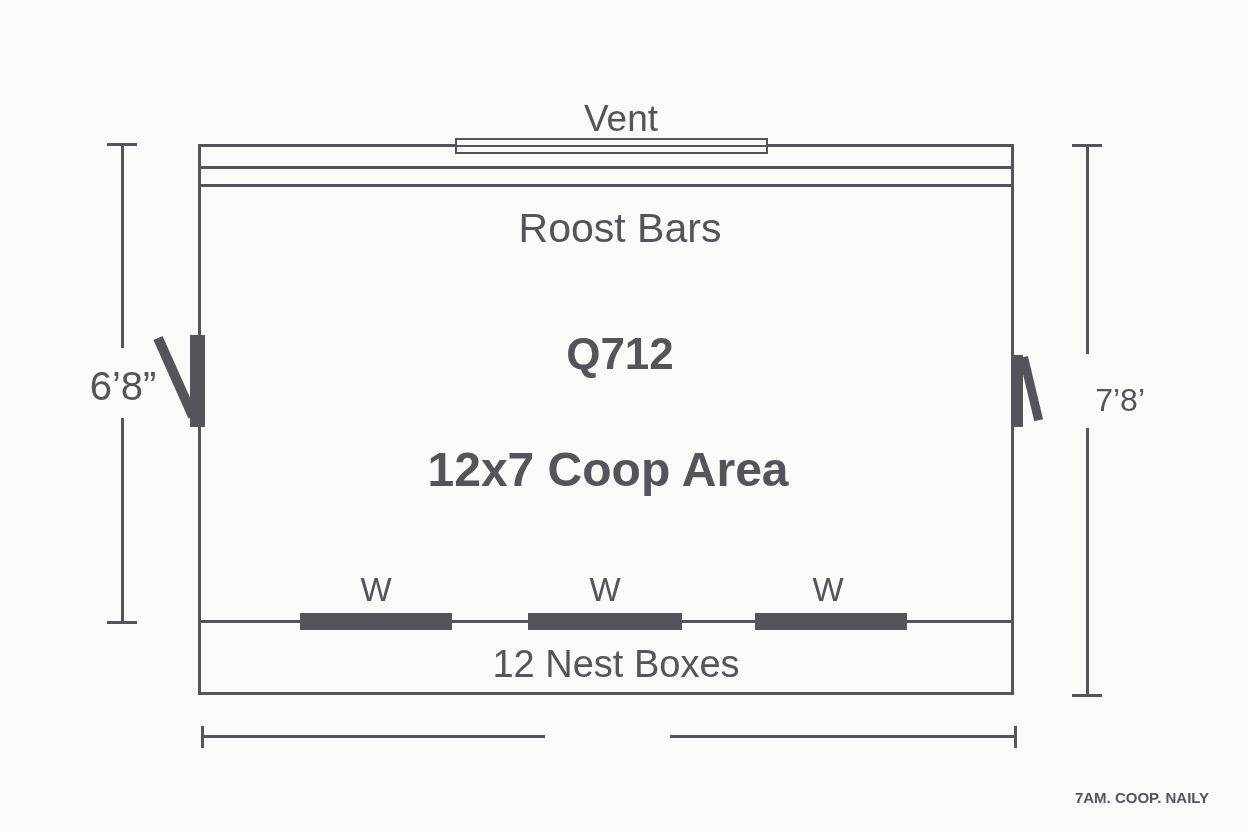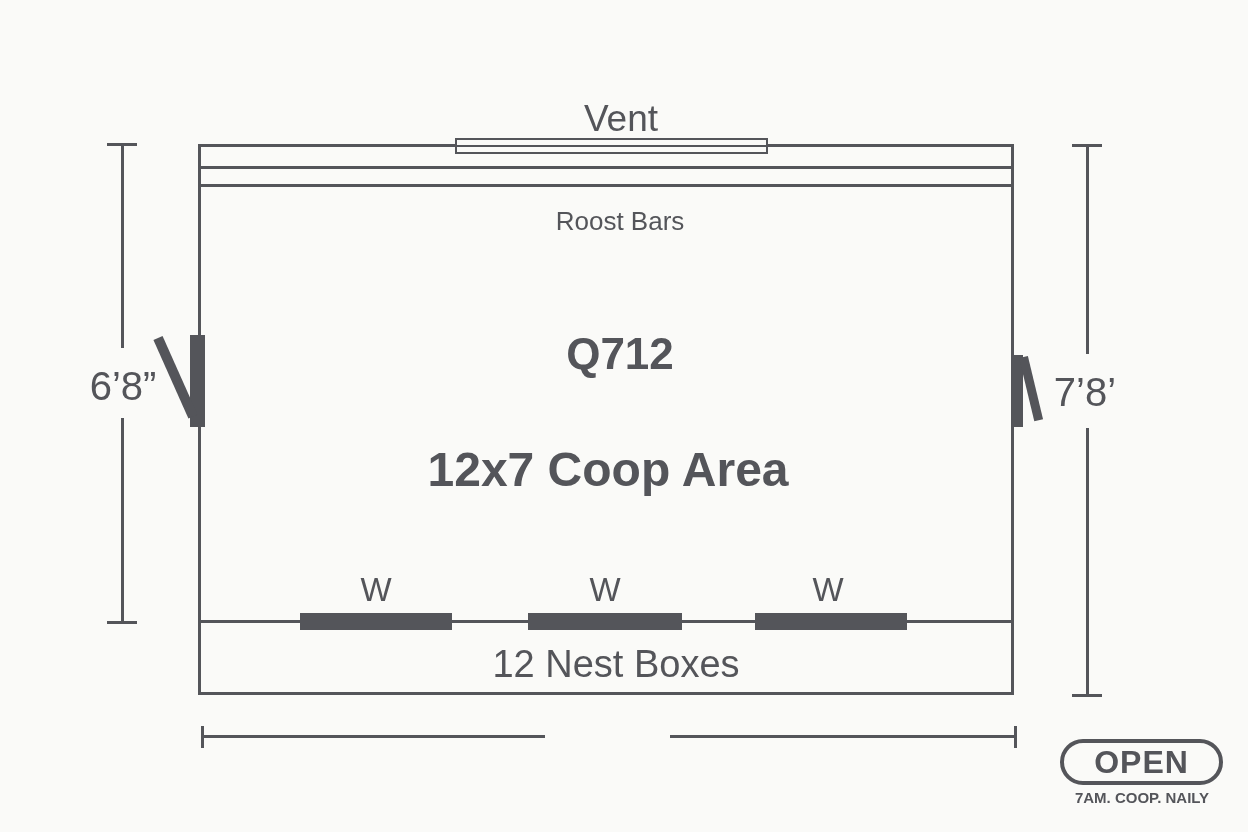--- a/index.html
+++ b/index.html
@@ -52,28 +52,28 @@
   .door-swing-left {
     left: 153px; top: 338px; width: 10px; height: 86px;
     transform-origin: 50% 0; transform: rotate(-24deg);
   }
   .door-swing-right {
     left: 1019px; top: 357px; width: 9px; height: 65px;
     transform-origin: 50% 0; transform: rotate(-13.5deg);
   }
   
   .t-vent  { left: 521px; top: 100px; width: 200px; font-size: 37px; }
-  .t-roost { left: 470px; top: 208px; width: 300px; font-size: 26px; }
+  .t-roost { left: 470px; top: 208px; width: 300px; font-size: 41px; }
   .t-model { left: 420px; top: 332px; width: 400px; font-size: 44px; font-weight: 700; }
   .t-area  { left: 368px; top: 446px; width: 480px; font-size: 48px; font-weight: 700; }
   .t-w     { width: 60px; top: 573px; font-size: 33px; }
   .t-w1 { left: 346px; } .t-w2 { left: 575px; } .t-w3 { left: 798px; }
   .t-nest  { left: 466px; top: 645px; width: 300px; font-size: 38px; }
   .t-dim-left   { left: 63px;  top: 366px; width: 120px; font-size: 40px; }
-  .t-dim-right  { left: 1025px; top: 372px; width: 120px; font-size: 40px; }
+  .t-dim-right  { left: 1025px; top: 384px; width: 120px; font-size: 32px; text-align: right; }
   .t-dim-bottom { left: 548px; top: 718px; width: 120px; font-size: 37px; }
   
   .dimL-cap-top { left: 107px; top: 143px; width: 30px; height: 3px; }
   .dimL-seg-1   { left: 121px; top: 143px; width: 3px; height: 205px; }
   .dimL-seg-2   { left: 121px; top: 418px; width: 3px; height: 206px; }
   .dimL-cap-bot { left: 107px; top: 621px; width: 30px; height: 3px; }
   .dimR-cap-top { left: 1072px; top: 144px; width: 30px; height: 3px; }
   .dimR-seg-1   { left: 1086px; top: 144px; width: 3px; height: 210px; }
   .dimR-seg-2   { left: 1086px; top: 428px; width: 3px; height: 268px; }
   .dimR-cap-bot { left: 1072px; top: 694px; width: 30px; height: 3px; }
@@ -138,18 +138,15 @@
   <div class="line dimR-seg-1"></div>
   <div class="lbl t-dim-right">7’8’</div>
   <div class="line dimR-seg-2"></div>
   <div class="line dimR-cap-bot"></div>
 
   <div class="line dimB-cap-l"></div>
   <div class="line dimB-seg-1"></div>
   <div class="line dimB-seg-2"></div>
   <div class="line dimB-cap-r"></div>
 
-  <div class="badge-pill">
-    <span class="badge-title">OPEN</span>
-  </div>
   <div class="lbl badge-sub">7AM. COOP. NAILY</div>
 
 </div>
 
 </body></html>

